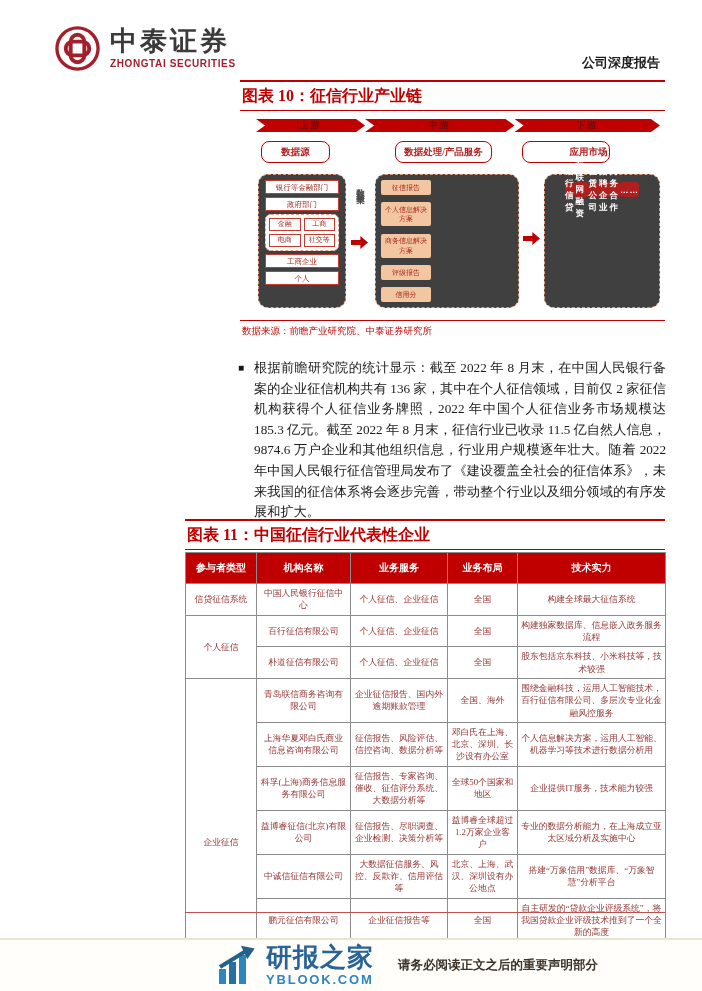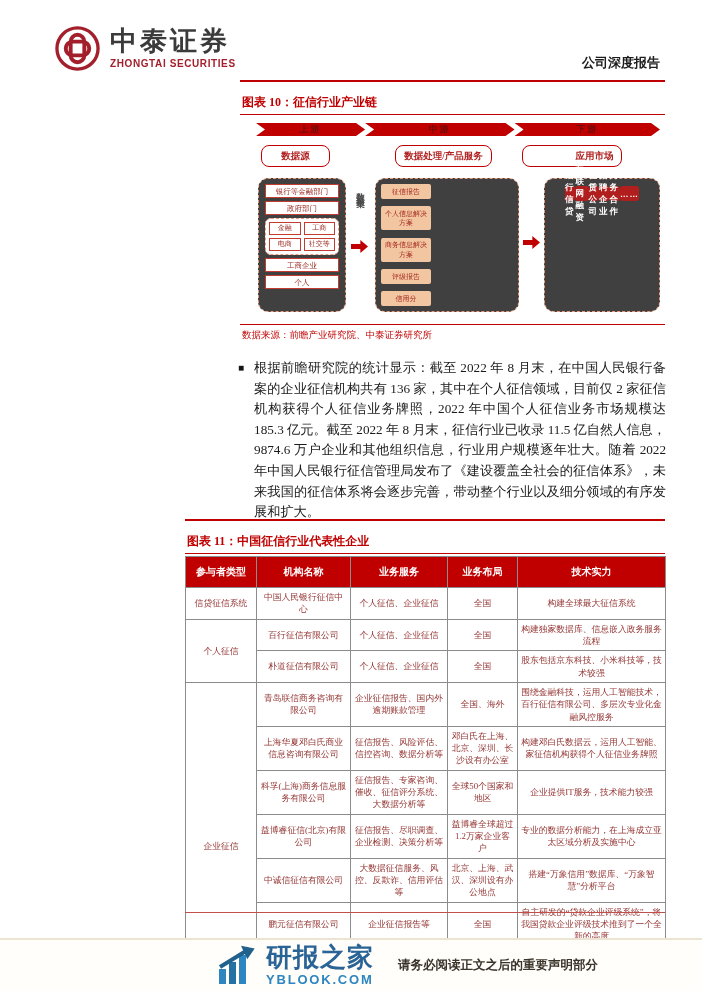--- a/index.html
+++ b/index.html
@@ -13,37 +13,37 @@
   .brand-en{font-size:10px;font-weight:bold;color:#a21f2b;letter-spacing:.6px;margin-top:3px;text-align:right;}
   .report-type{position:absolute;right:42px;top:54px;font-size:13px;font-weight:bold;
                color:#1c1c1c;font-family:"Liberation Serif",serif;}
 
   
   .fig{position:absolute;}
   .fig10{left:240px;top:80px;width:425px;}
   .fig11{left:185px;top:519px;width:480px;}
   .rule{background:#c00000;height:2px;}
   .rule.thin{height:1px;}
-  .fig-title{color:#c00000;font-weight:bold;font-size:12px;padding:12px 2px 3px;
+  .fig-title{color:#c00000;font-weight:bold;font-size:16px;padding:4px 2px 3px;
              font-family:"Liberation Serif",serif;}
   .fig-source{color:#c00000;font-size:9.5px;padding:4px 2px 0;font-family:"Liberation Serif",serif;}
 
   
   .diagram{padding:4px 0 8px;}
   .banner{display:flex;height:13px;margin:4px 0 0 16px;width:404px;}
   .seg{background:#c00000;color:#6d0b0b;font-size:9px;font-weight:bold;display:flex;
        align-items:center;justify-content:center;letter-spacing:2px;
        clip-path:polygon(0 0,calc(100% - 9px) 0,100% 50%,calc(100% - 9px) 100%,0 100%,9px 50%);}
   .seg-1{flex:0 0 27%;} .seg-2{flex:0 0 37%;} .seg-3{flex:1;}
   .stages-row{position:relative;height:22px;margin-top:9px;}
   .stage-box{position:absolute;top:0;height:22px;border:1px solid #c00000;border-radius:8px;
              background:#fff;color:#b02020;font-weight:bold;font-size:9.5px;display:flex;
              align-items:center;justify-content:center;box-sizing:border-box;
              font-family:"Liberation Serif",serif;}
-  .sb-1{left:21px;width:69px;} .sb-2{left:155px;width:97px;} .sb-3{left:282px;width:100px;padding-left:45px;}
+  .sb-1{left:21px;width:69px;} .sb-2{left:155px;width:97px;} .sb-3{left:282px;width:88px;padding-left:45px;}
 
   .chain{position:relative;height:140px;margin-top:9px;}
   .dashed{position:absolute;border:1px dashed #e79b7d;border-radius:10px;background:#404040;
           box-sizing:border-box;}
   .up-col{left:18px;top:2px;width:88px;height:134px;padding:5px 6px;display:flex;
           flex-direction:column;gap:3px;}
   .wbox{border:1px solid #c43b2f;color:#9c2a21;background:#fff;font-size:7.5px;min-height:14px;
         display:flex;align-items:center;justify-content:center;text-align:center;line-height:1.2;
         box-sizing:border-box;padding:1px 1px;}
   .sub-dashed{border:1px dashed #e79b7d;border-radius:6px;padding:3px;display:grid;
@@ -239,21 +239,21 @@
           <td rowspan="8">企业征信</td>
           <td>青岛联信商务咨询有限公司</td>
           <td>企业征信报告、国内外逾期账款管理</td>
           <td>全国、海外</td>
           <td>围绕金融科技，运用人工智能技术，百行征信有限公司、多层次专业化金融风控服务</td>
         </tr>
         <tr>
           <td>上海华夏邓白氏商业信息咨询有限公司</td>
           <td>征信报告、风险评估、信控咨询、数据分析等</td>
           <td>邓白氏在上海、北京、深圳、长沙设有办公室</td>
-          <td>构建邓白氏数据云，运用人工智能、家征信机构获得个人征信业务牌照</td>
+          <td>个人信息解决方案，运用人工智能、机器学习等技术进行数据分析用</td>
         </tr>
         <tr>
           <td>科孚(上海)商务信息服务有限公司</td>
           <td>征信报告、专家咨询、催收、征信评分系统、大数据分析等</td>
           <td>全球50个国家和地区</td>
           <td>企业提供IT服务，技术能力较强</td>
         </tr>
         <tr>
           <td>益博睿征信(北京)有限公司</td>
           <td>征信报告、尽职调查、企业检测、决策分析等</td>

